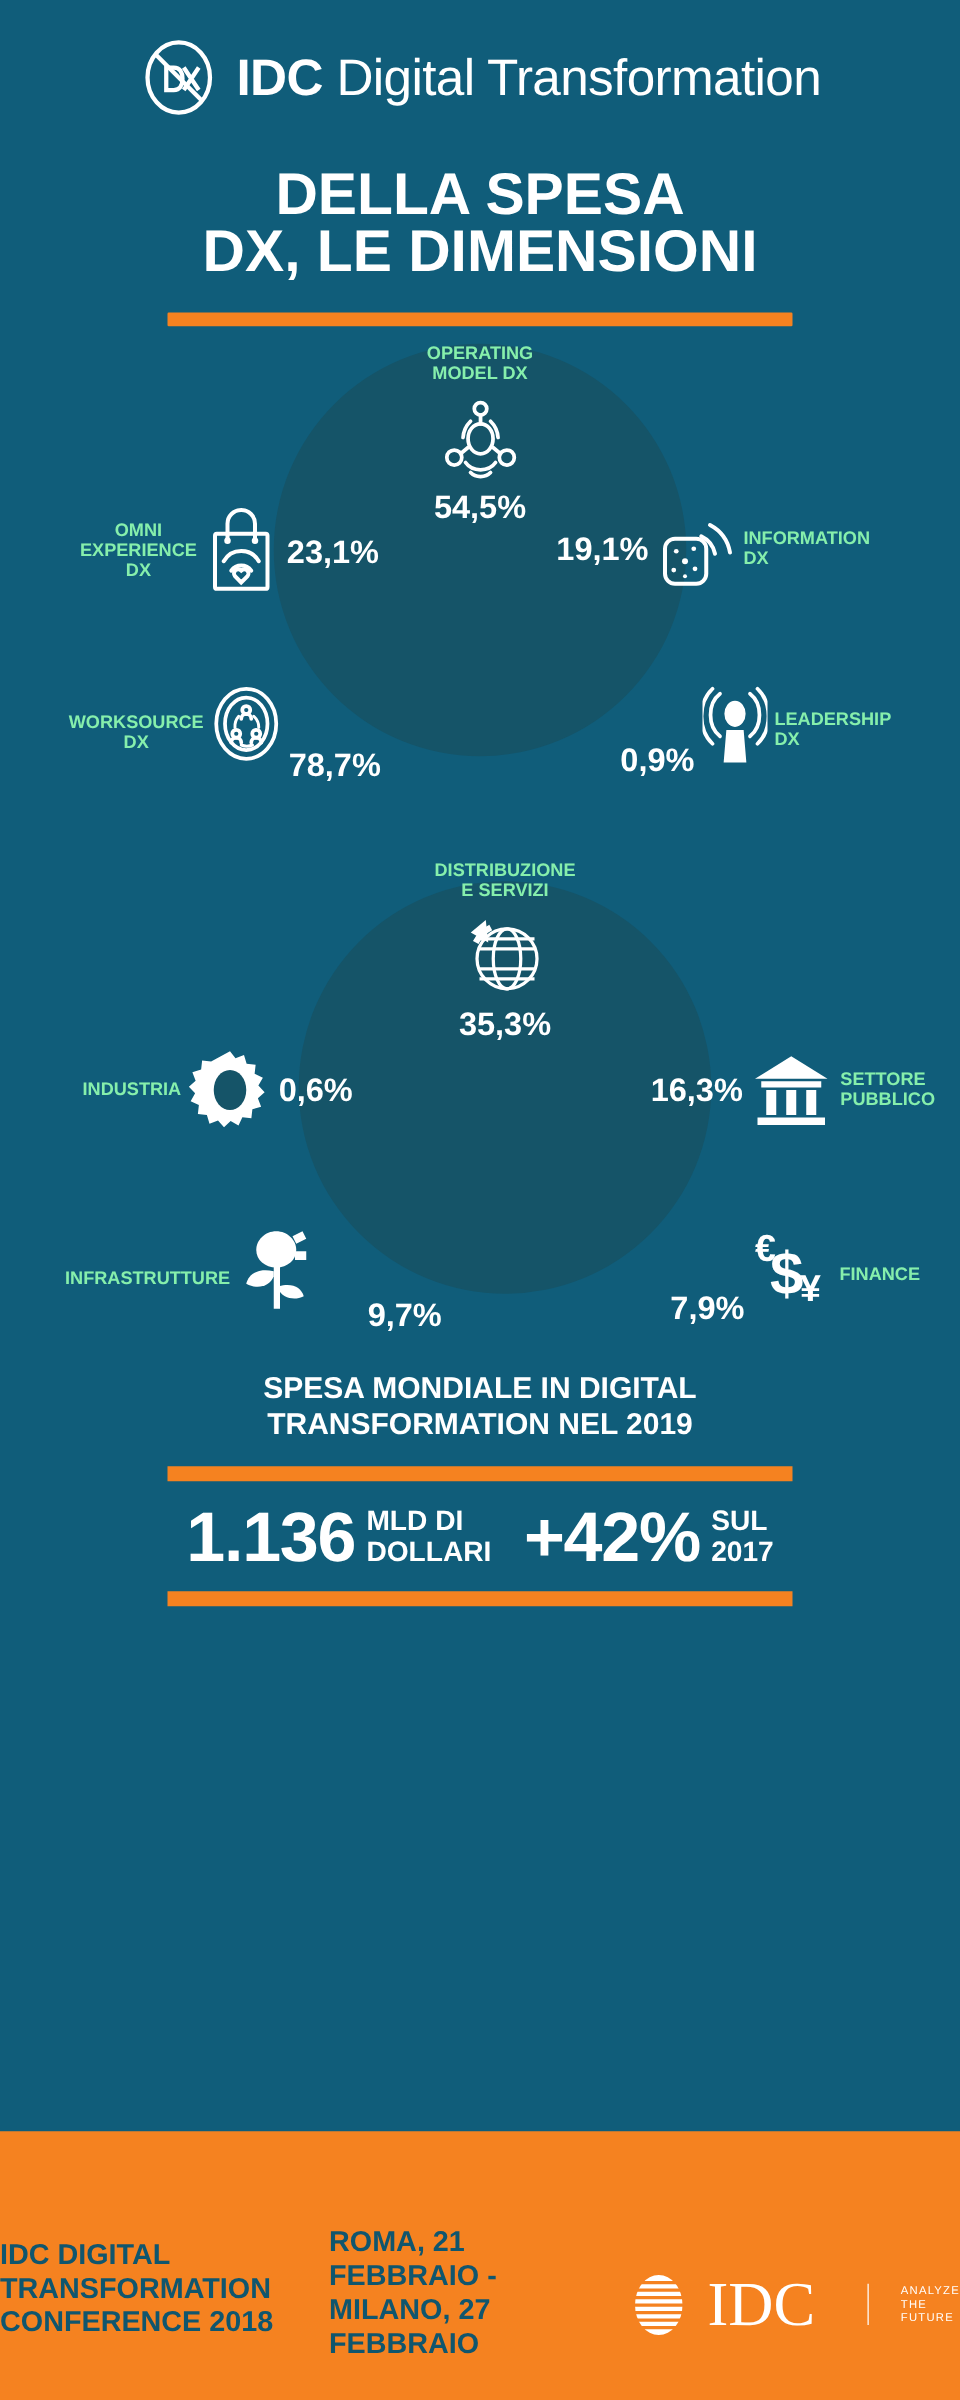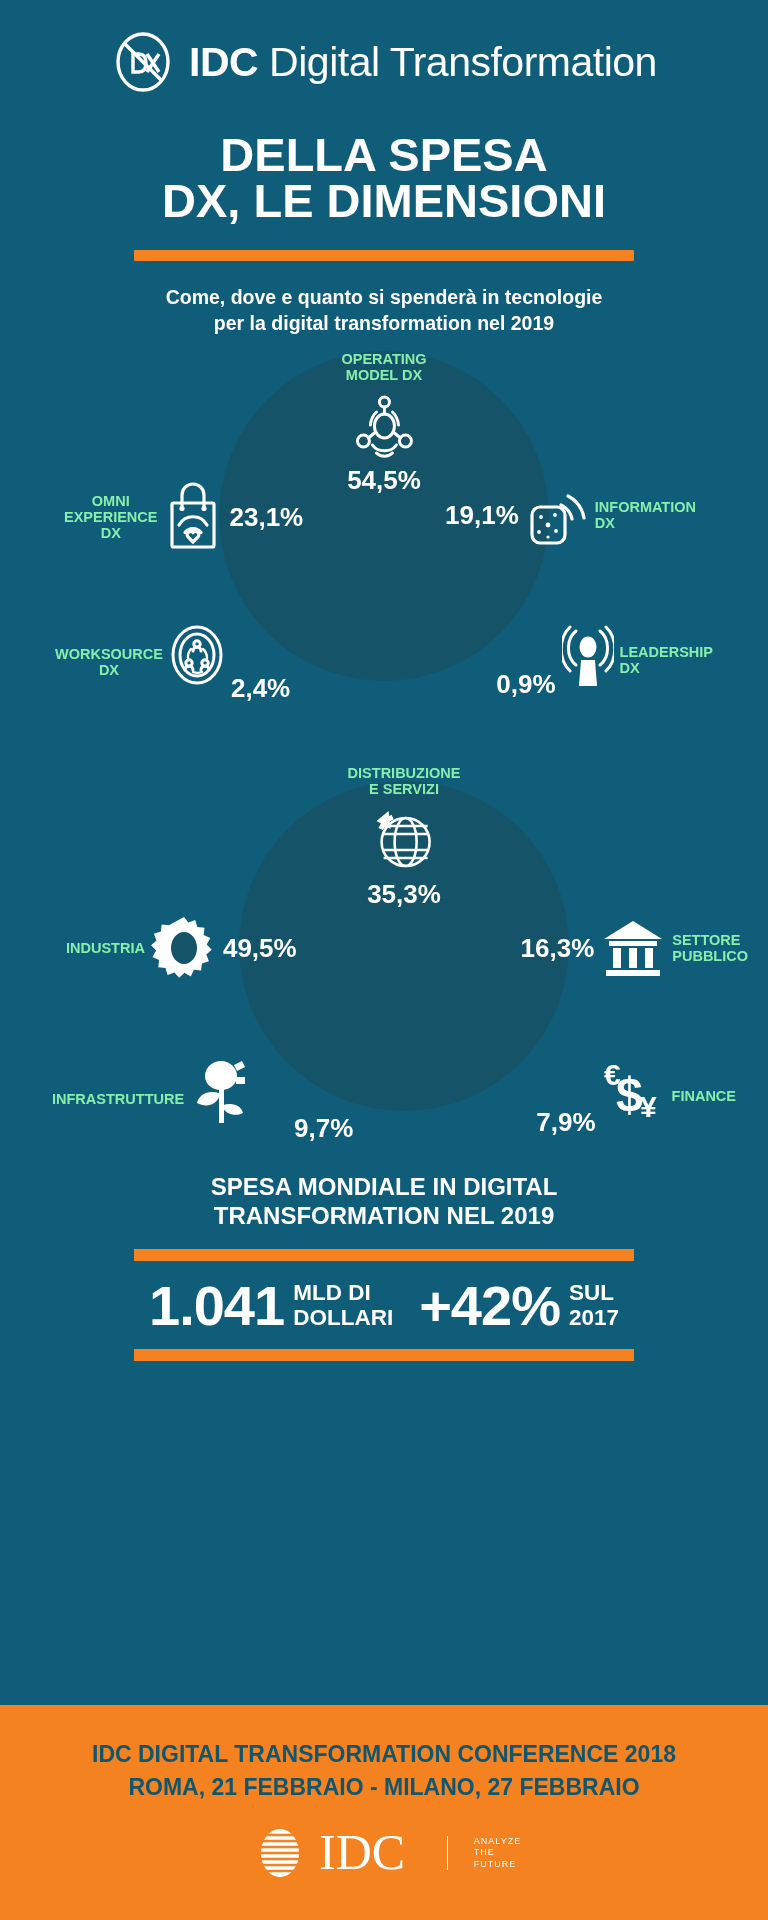--- a/index.html
+++ b/index.html
@@ -85,21 +85,21 @@
     gap:26px;padding:2px 0 0 0;
   }
   .stat{display:flex;align-items:center;gap:9px;}
   .stat .big{font-size:56px;font-weight:700;line-height:0.9;letter-spacing:-1px;}
   .stat .unit{font-size:22.5px;font-weight:700;line-height:1.1;text-transform:uppercase;}
 
   
   .footer{
     position:absolute;left:0;bottom:0;width:768px;height:215px;
     background:#f58220;color:#10566e;
-    display:flex;flex-direction:column;align-items:center;
+    display:flex;flex-direction:row;align-items:center;
     justify-content:flex-start;padding-top:36px;box-sizing:border-box;
   }
   .footer .l1{font-size:23px;font-weight:700;letter-spacing:0px;text-transform:uppercase;}
   .footer .l2{font-size:23px;font-weight:700;margin-top:6px;text-transform:uppercase;}
   .idc-logo{margin-top:26px;display:flex;align-items:center;gap:10px;}
   .idc-tag{
     color:#fff;font-size:9px;line-height:1.25;font-weight:400;
     letter-spacing:1px;border-left:1.5px solid #fff;padding-left:26px;
     text-transform:uppercase;
   }
@@ -120,24 +120,20 @@
       </svg>
     </span>
     <span class="brand-text"><b>IDC</b><span> Digital Transformation</span></span>
   </div>
 
   <div class="title">
     <div>DELLA SPESA</div>
     <div>DX, LE DIMENSIONI</div>
   </div>
   <div class="rule"></div>
-  <div class="subtitle">
-    <div>Come, dove e quanto si spenderà in tecnologie</div>
-    <div>per la digital transformation nel 2019</div>
-  </div>
 
   <div class="wheel">
     <div class="disc"></div>
 
     <div class="node node-top" style="top:0px;">
       <div class="cap c">
         <div>OPERATING</div>
         <div>MODEL DX</div>
       </div>
       <span class="ico" style="margin-top:4px;">
@@ -212,21 +208,21 @@
           <path d="M24 28 a4 4 0 0 1 8 0"></path>
           <circle cx="20" cy="40" r="3.2"></circle>
           <path d="M16 47 a4 4 0 0 1 8 0"></path>
           <circle cx="36" cy="40" r="3.2"></circle>
           <path d="M32 47 a4 4 0 0 1 8 0"></path>
           <path d="M34 26 a12 12 0 0 1 4 9" stroke-width="2.4"></path>
           <path d="M24 49 a12 12 0 0 0 9 0" stroke-width="2.4"></path>
           <path d="M19 35 a12 12 0 0 1 3 -9" stroke-width="2.4"></path>
         </svg>
       </span>
-      <div class="pct" style="align-self:flex-end;">2,4%</div>
+      <div class="pct" style="align-self:flex-end;">78,7%</div>
     </div>
 
     <div class="node" style="right:55px;top:272px;">
       <div class="pct" style="align-self:flex-end;">0,9%</div>
       <span class="ico" style="margin-bottom:6px;">
         <svg width="52" height="68" viewBox="0 0 52 68" fill="none" stroke="#fff" stroke-width="3" stroke-linecap="round">
           <ellipse cx="26" cy="24" rx="7" ry="9" fill="#fff" stroke="#fff"></ellipse>
           <path d="M20 38 h12 l2 24 h-16 z" fill="#fff" stroke="#fff" stroke-width="2"></path>
           <path d="M14 42 a16 20 0 0 1 0 -34"></path>
           <path d="M38 42 a16 20 0 0 0 0 -34"></path>
@@ -266,21 +262,21 @@
         <div>INDUSTRIA</div>
       </div>
       <span class="ico">
         <svg width="66" height="66" viewBox="0 0 66 66">
           <g fill="#fff">
             <path d="M33 2 l4.4 5.6 6.8 -2.6 2.1 7 7.2 0.8 -0.8 7.2 6.6 3.1 -3.6 6.3 5 5.3 -5.4 4.8 2.6 6.8 -7 2.1 -0.8 7.2 -7.2 -0.8 -3.1 6.6 -6.3 -3.6 -5.3 5 -4.8 -5.4 -6.8 2.6 -2.1 -7 -7.2 -0.8 0.8 -7.2 -6.6 -3.1 3.6 -6.3 -5 -5.3 5.4 -4.8 -2.6 -6.8 7 -2.1 0.8 -7.2 7.2 0.8 z"></path>
           </g>
           <ellipse cx="33" cy="33" rx="13" ry="16" fill="#155468"></ellipse>
         </svg>
       </span>
-      <div class="pct">49,5%</div>
+      <div class="pct">0,6%</div>
     </div>
 
     <div class="node" style="right:60px;top:150px;">
       <div class="pct">16,3%</div>
       <span class="ico">
         <svg width="66" height="66" viewBox="0 0 66 66" fill="#fff">
           <path d="M33 6 L62 24 L4 24 Z"></path>
           <rect x="9" y="26" width="48" height="5"></rect>
           <rect x="13" y="33" width="8" height="20"></rect>
           <rect x="29" y="33" width="8" height="20"></rect>
@@ -327,21 +323,21 @@
   </div>
 
   <div class="statblock">
     <div class="stat-head">
       <div>SPESA MONDIALE IN DIGITAL</div>
       <div>TRANSFORMATION NEL 2019</div>
     </div>
     <div class="orange-rule"></div>
     <div class="stat-row">
       <div class="stat">
-        <span class="big">1.041</span>
+        <span class="big">1.136</span>
         <span class="unit">
           <div>MLD DI</div>
           <div>DOLLARI</div>
         </span>
       </div>
       <div class="stat">
         <span class="big">+42%</span>
         <span class="unit">
           <div>SUL</div>
           <div>2017</div>

